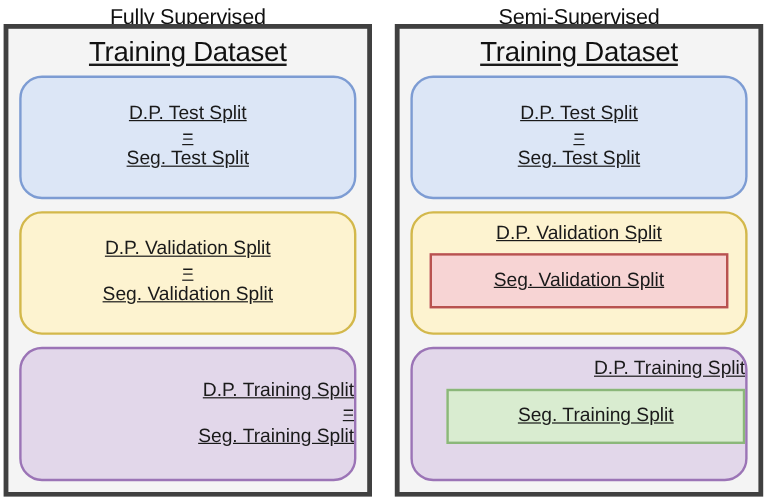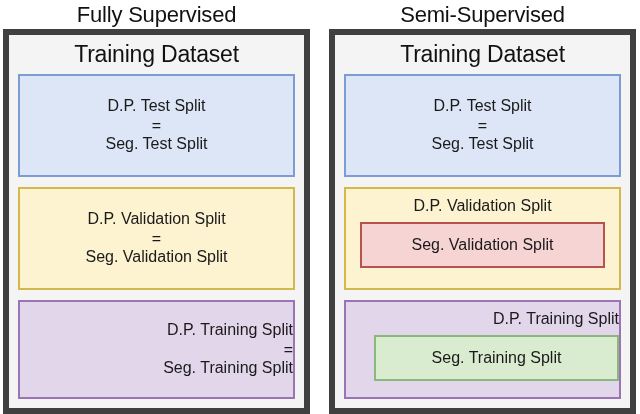--- a/index.html
+++ b/index.html
@@ -29,39 +29,40 @@
     top: 0;
     width: 307px;
     height: 414px;
     display: flex;
     flex-direction: column;
   }
   .column.left  { left: 3px; }
   .column.right { left: 329px; }
 
   .column-title {
-    height: 29px;
+    height: 20px;
     line-height: 29px;
     text-align: center;
-    font-size: 22px;
+    font-size: 18px;
     font-weight: 400;
     letter-spacing: -0.2px;
     color: #111111;
     white-space: nowrap;
   }
 
   
   .dataset-panel {
     flex: 1 1 auto;
-    border: 6px solid #404040;
+    border: 4px solid #404040;
     background: #f4f4f4;
     box-sizing: border-box;
     padding: 6px 9px 9px 9px;
     display: flex;
     flex-direction: column;
+    text-decoration: underline;
   }
 
   .panel-header {
     text-align: center;
     font-size: 23px;
     font-weight: 400;
     letter-spacing: -0.2px;
     color: #111111;
     padding-bottom: 6px;
     white-space: nowrap;
@@ -80,20 +81,21 @@
     border-style: solid;
     display: flex;
     flex-direction: column;
     align-items: center;
     justify-content: center;
     text-align: center;
     font-size: 16px;
     line-height: 1.28;
     color: #1a1a1a;
     overflow: hidden;
+    border-radius: 19px;
   }
 
   .split-box .line { white-space: nowrap; }
   .split-box .eq-line { font-size: 16px; line-height: 1.1; }
 
   .box-test {
     background: #dce6f6;
     border-color: #7d9cd3;
   }
   .box-validation {

